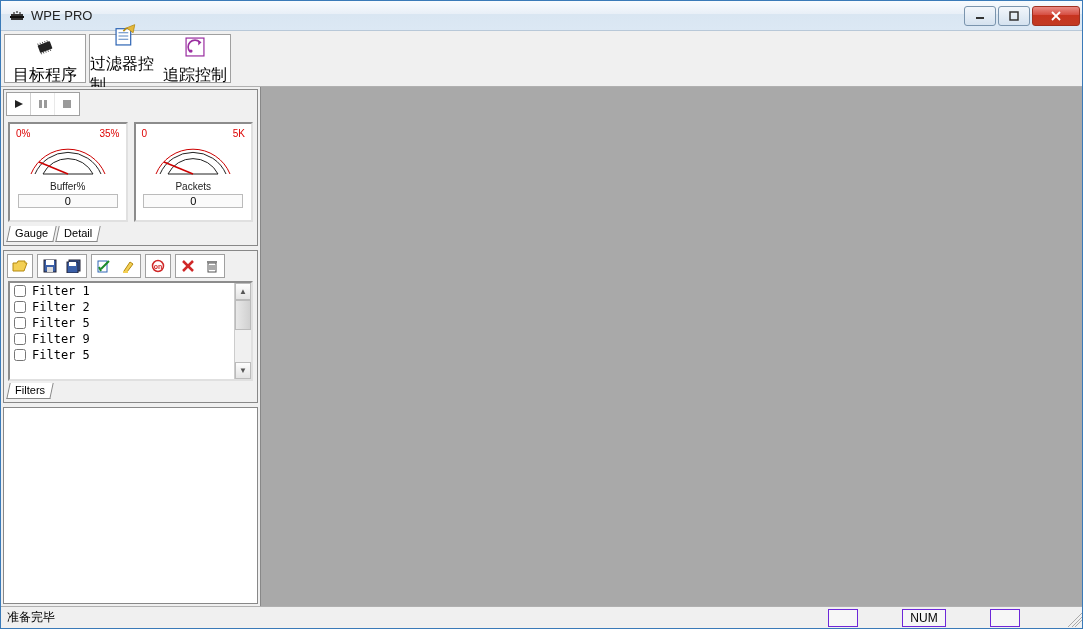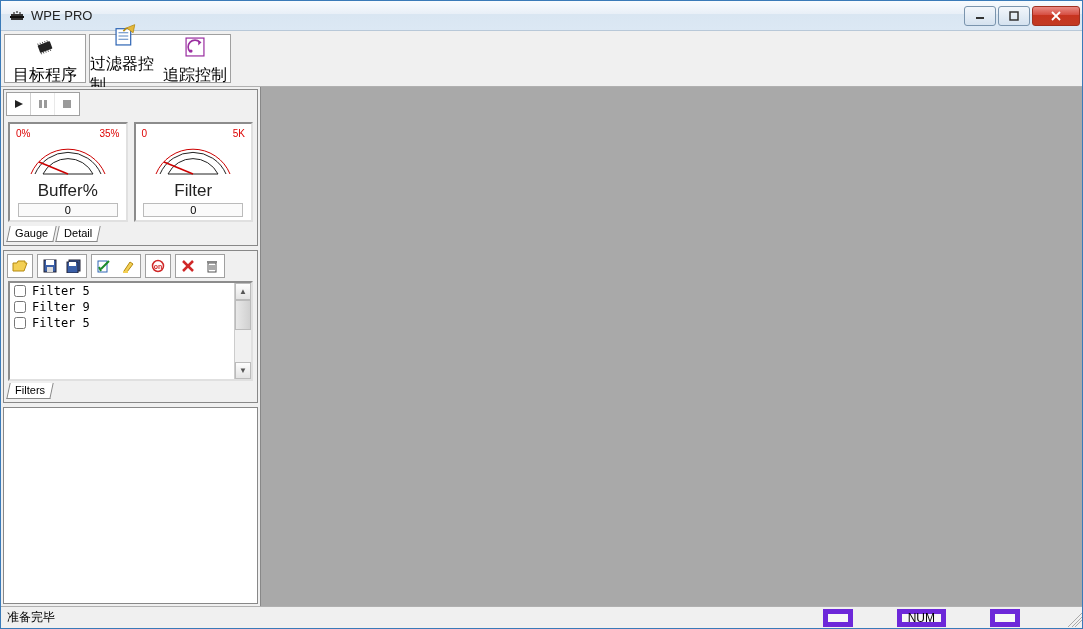--- a/index.html
+++ b/index.html
@@ -123,21 +123,21 @@
   border: 2px inset #e0e0e0;
   background: #fff;
   display:flex; flex-direction:column; align-items:center;
   padding: 4px 2px 2px 2px;
   position: relative;
   height: 100px;
 }
 .gauge .scale-left { position:absolute; top:4px; left:6px; font-size:10px; color:#d00; }
 .gauge .scale-right { position:absolute; top:4px; right:6px; font-size:10px; color:#d00; }
 .gauge svg { margin-top: 6px; }
-.gauge .glabel { font-size:17px; color:#222; margin-top:1px; }
+.gauge .glabel { font-size:10px; color:#222; margin-top:1px; }
 .gauge .gval-box {
   width: 90%; text-align:center;
   border: 1px solid #bbb;
   background:#fafafa;
   font-size:11px; margin-top:2px;
 }
 
 .tabs-row {
   display:flex;
   padding: 0 4px 3px 4px;
@@ -218,21 +218,21 @@
 .statusbar {
   height: 22px;
   border-top:1px solid #b0b0b0;
   background:#f0f0f0;
   display:flex; align-items:center;
   font-size:12px;
   gap:42px;
 }
 .statusbar .status-text { padding-left:6px; flex:1; }
 .statusbar .cell {
-  border:5px solid #6d28d9;
+  border:1px solid #6d28d9;
   height:18px; min-width:44px;
   margin-right:2px;
   display:flex; align-items:center; justify-content:center;
   padding: 0 6px;
   background:#f7f7f7;
 }
 .statusbar .grip {
   width:18px; height:18px;
   background:
     linear-gradient(135deg, transparent 60%, #aaa 60%, #aaa 63%, transparent 63%,
@@ -367,21 +367,21 @@
           </div>
           <div class="gauge">
             <span class="scale-left">0</span>
             <span class="scale-right">5K</span>
             <svg width="90" height="46">
               <path d="M8 40 A 40 40 0 0 1 82 40" fill="none" stroke="#c00" stroke-width="1"></path>
               <path d="M12 40 A 36 36 0 0 1 78 40" fill="#fff" stroke="#222" stroke-width="1"></path>
               <path d="M20 40 A 28 28 0 0 1 70 40 L45 40 Z" fill="#fff" stroke="#222" stroke-width="1"></path>
               <line x1="45" y1="40" x2="16" y2="28" stroke="#c00" stroke-width="1.5"></line>
             </svg>
-            <div class="glabel">Filter</div>
+            <div class="glabel">Packets</div>
             <div class="gval-box">0</div>
           </div>
         </div>
         <div class="tabs-row">
           <div class="tab"><span>Gauge</span></div>
           <div class="tab"><span>Detail</span></div>
         </div>
       </div>
 
       <div class="panel">
@@ -446,20 +446,28 @@
                   <line x1="7" y1="6" x2="7" y2="11" stroke="#555"></line>
                   <line x1="9" y1="6" x2="9" y2="11" stroke="#555"></line>
                   <rect x="2" y="2" width="10" height="2" fill="#888"></rect>
                 </svg>
               </div>
           </div>
         </div>
 
         <div class="filter-list-wrap">
           <div class="filter-list">
+            <div class="filter-row">
+                <input type="checkbox" style="">
+                <span>Filter 1</span>
+              </div>
+            <div class="filter-row">
+                <input type="checkbox" style="">
+                <span>Filter 2</span>
+              </div>
             <div class="filter-row">
                 <input type="checkbox" style="">
                 <span>Filter 5</span>
               </div>
             <div class="filter-row">
                 <input type="checkbox" style="">
                 <span>Filter 9</span>
               </div>
             <div class="filter-row">
                 <input type="checkbox" style="">

